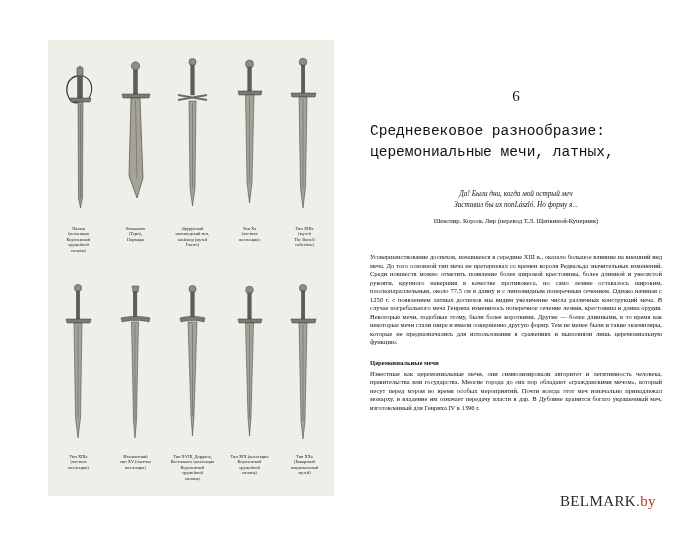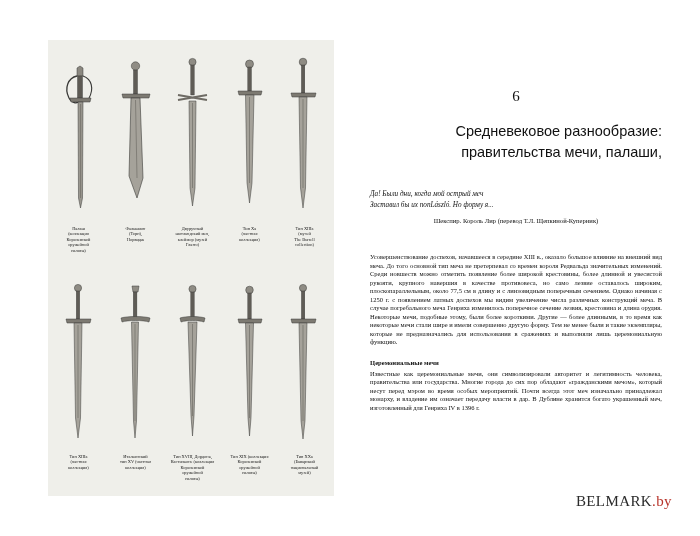--- a/index.html
+++ b/index.html
@@ -85,29 +85,29 @@
   }
   .chapter-num {
     text-align: center;
     font-size: 15px;
     font-family: "Liberation Serif", serif;
     color: #111;
     margin-top: 48px;
     margin-bottom: 16px;
   }
   .chapter-title {
-    text-align: right;
+    text-align: left;
     font-size: 14.5px;
     line-height: 21px;
-    font-family: Liberation Sans, sans-serif;
+    font-family: Liberation Mono, monospace;
     color: #111;
   }
   .epigraph {
     margin-top: 26px;
-    text-align: left;
+    text-align: center;
     font-style: italic;
     font-size: 7.2px;
     line-height: 10.5px;
     color: #111;
   }
   .epigraph-src {
     margin-top: 6px;
     text-align: center;
     font-size: 6.6px;
     line-height: 9px;
@@ -130,21 +130,21 @@
     margin-bottom: 3px;
     font-weight: bold;
     font-size: 6.6px;
     line-height: 9px;
     color: #111;
   }
 
   
   .watermark {
     position: absolute;
-    right: 28px;
+    right: 44px;
     bottom: 26px;
     font-family: "Liberation Serif", serif;
     font-size: 15px;
     letter-spacing: 0.4px;
     color: #2b2b2b;
   }
   .watermark .mk { color: #b8342b; }
 </style>
 </head>
 <body>
@@ -339,21 +339,21 @@
 музей)</div>
         </div>
       </div>
     </div>
   </div>
 
   <div class="content">
     <div class="chapter-num">6</div>
     <div class="chapter-title">
       <div>Средневековое разнообразие:</div>
-      <div>правительства мечи, палаши,</div>
+      <div>церемониальные мечи, латных,</div>
     </div>
 
     <div class="epigraph">
       <div>Да! Были дни, когда мой острый меч</div>
       <div>Заставил бы их попLászló. Но форму я...</div>
     </div>
     <div class="epigraph-src">Шекспир. Король Лир (перевод Т.Л. Щепкиной-Куперник)</div>
 
     <div class="body-text">
       <p>Усовершенствование доспехов, начавшееся в середине XIII в., оказало большое влияние на внешний вид меча. До того основной тип меча не претерпевал со времен короля Редвальда значительных изменений. Среди новшеств можно отметить появление более широкой крестовины, более длинной и увесистой рукояти, крупного навершия в качестве противовеса, но само лезвие оставалось широким, плоскопараллельным, около 77,5 см в длину и с линзовидным поперечным сечением. Однако начиная с 1250 г. с появлением латных доспехов мы видим увеличение числа различных конструкций меча. В случае погребального меча Генриха изменилось поперечное сечение лезвия, крестовина и длина орудия. Некоторые мечи, подобные этому, были более короткими. Другие — более длинными, в то время как некоторые мечи стали шире и имели совершенно другую форму. Тем не менее были и такие экземпляры, которые не предназначались для использования в сражениях и выполняли лишь церемониальную функцию.</p>

